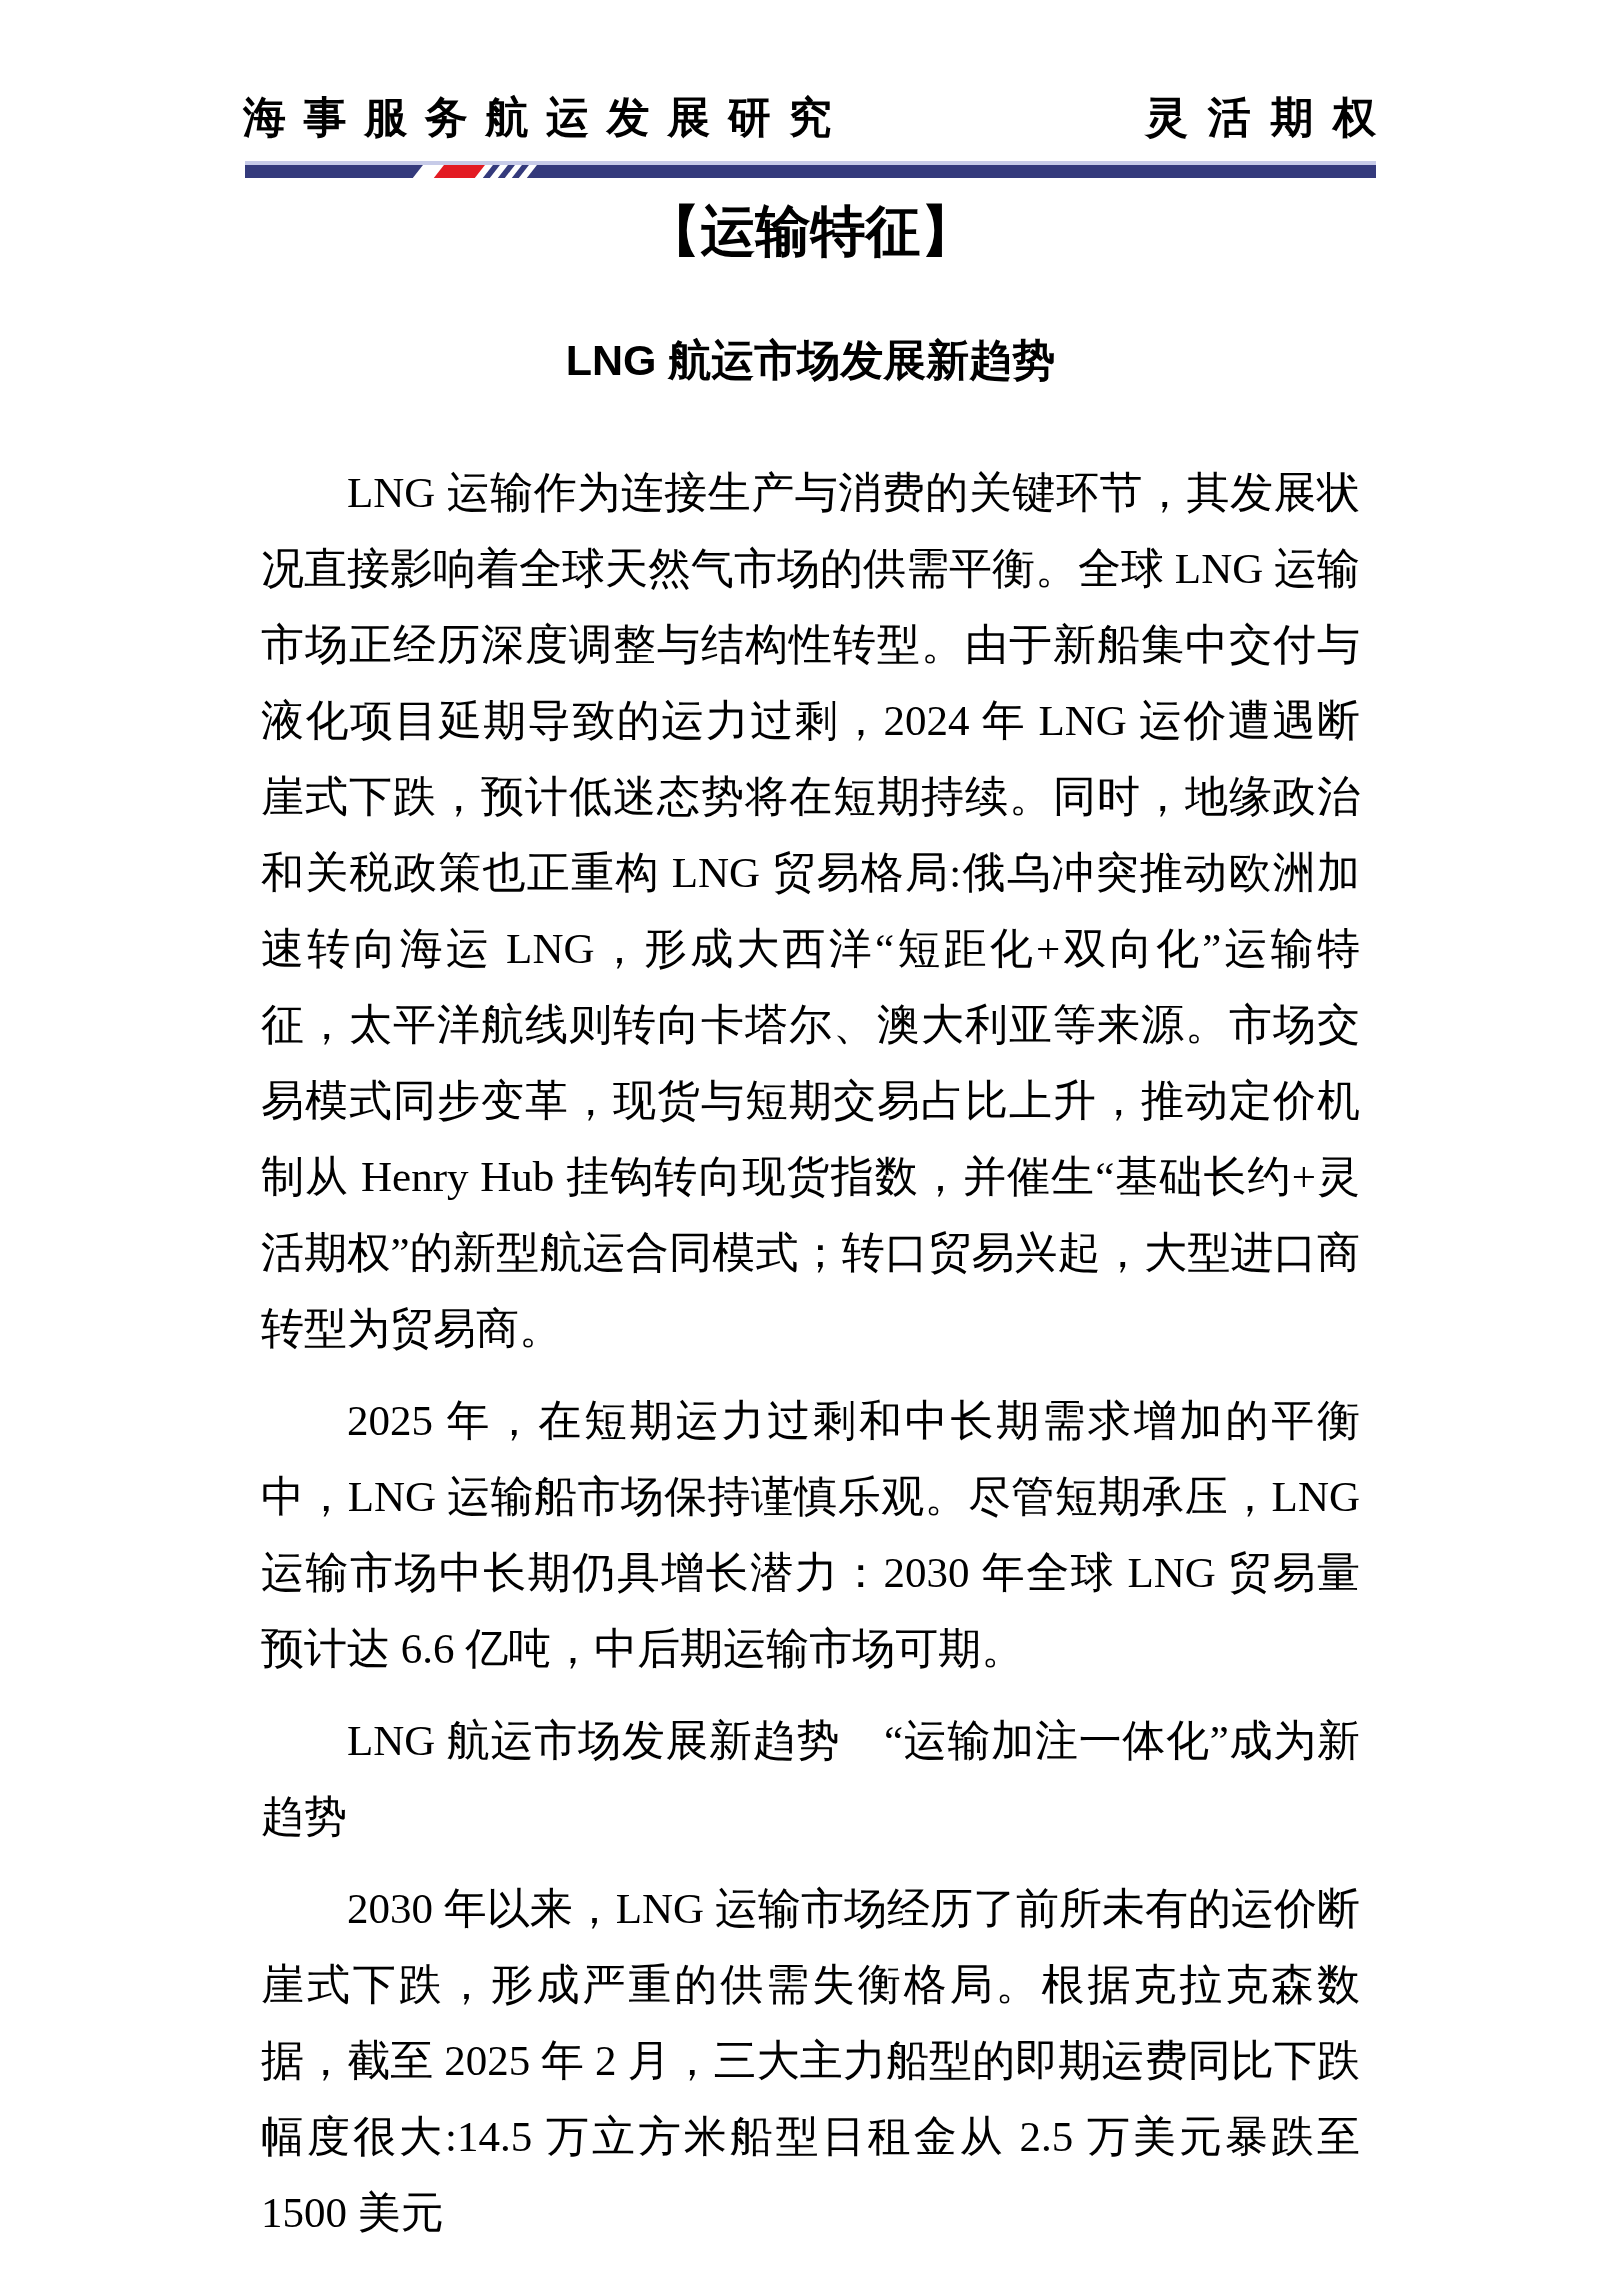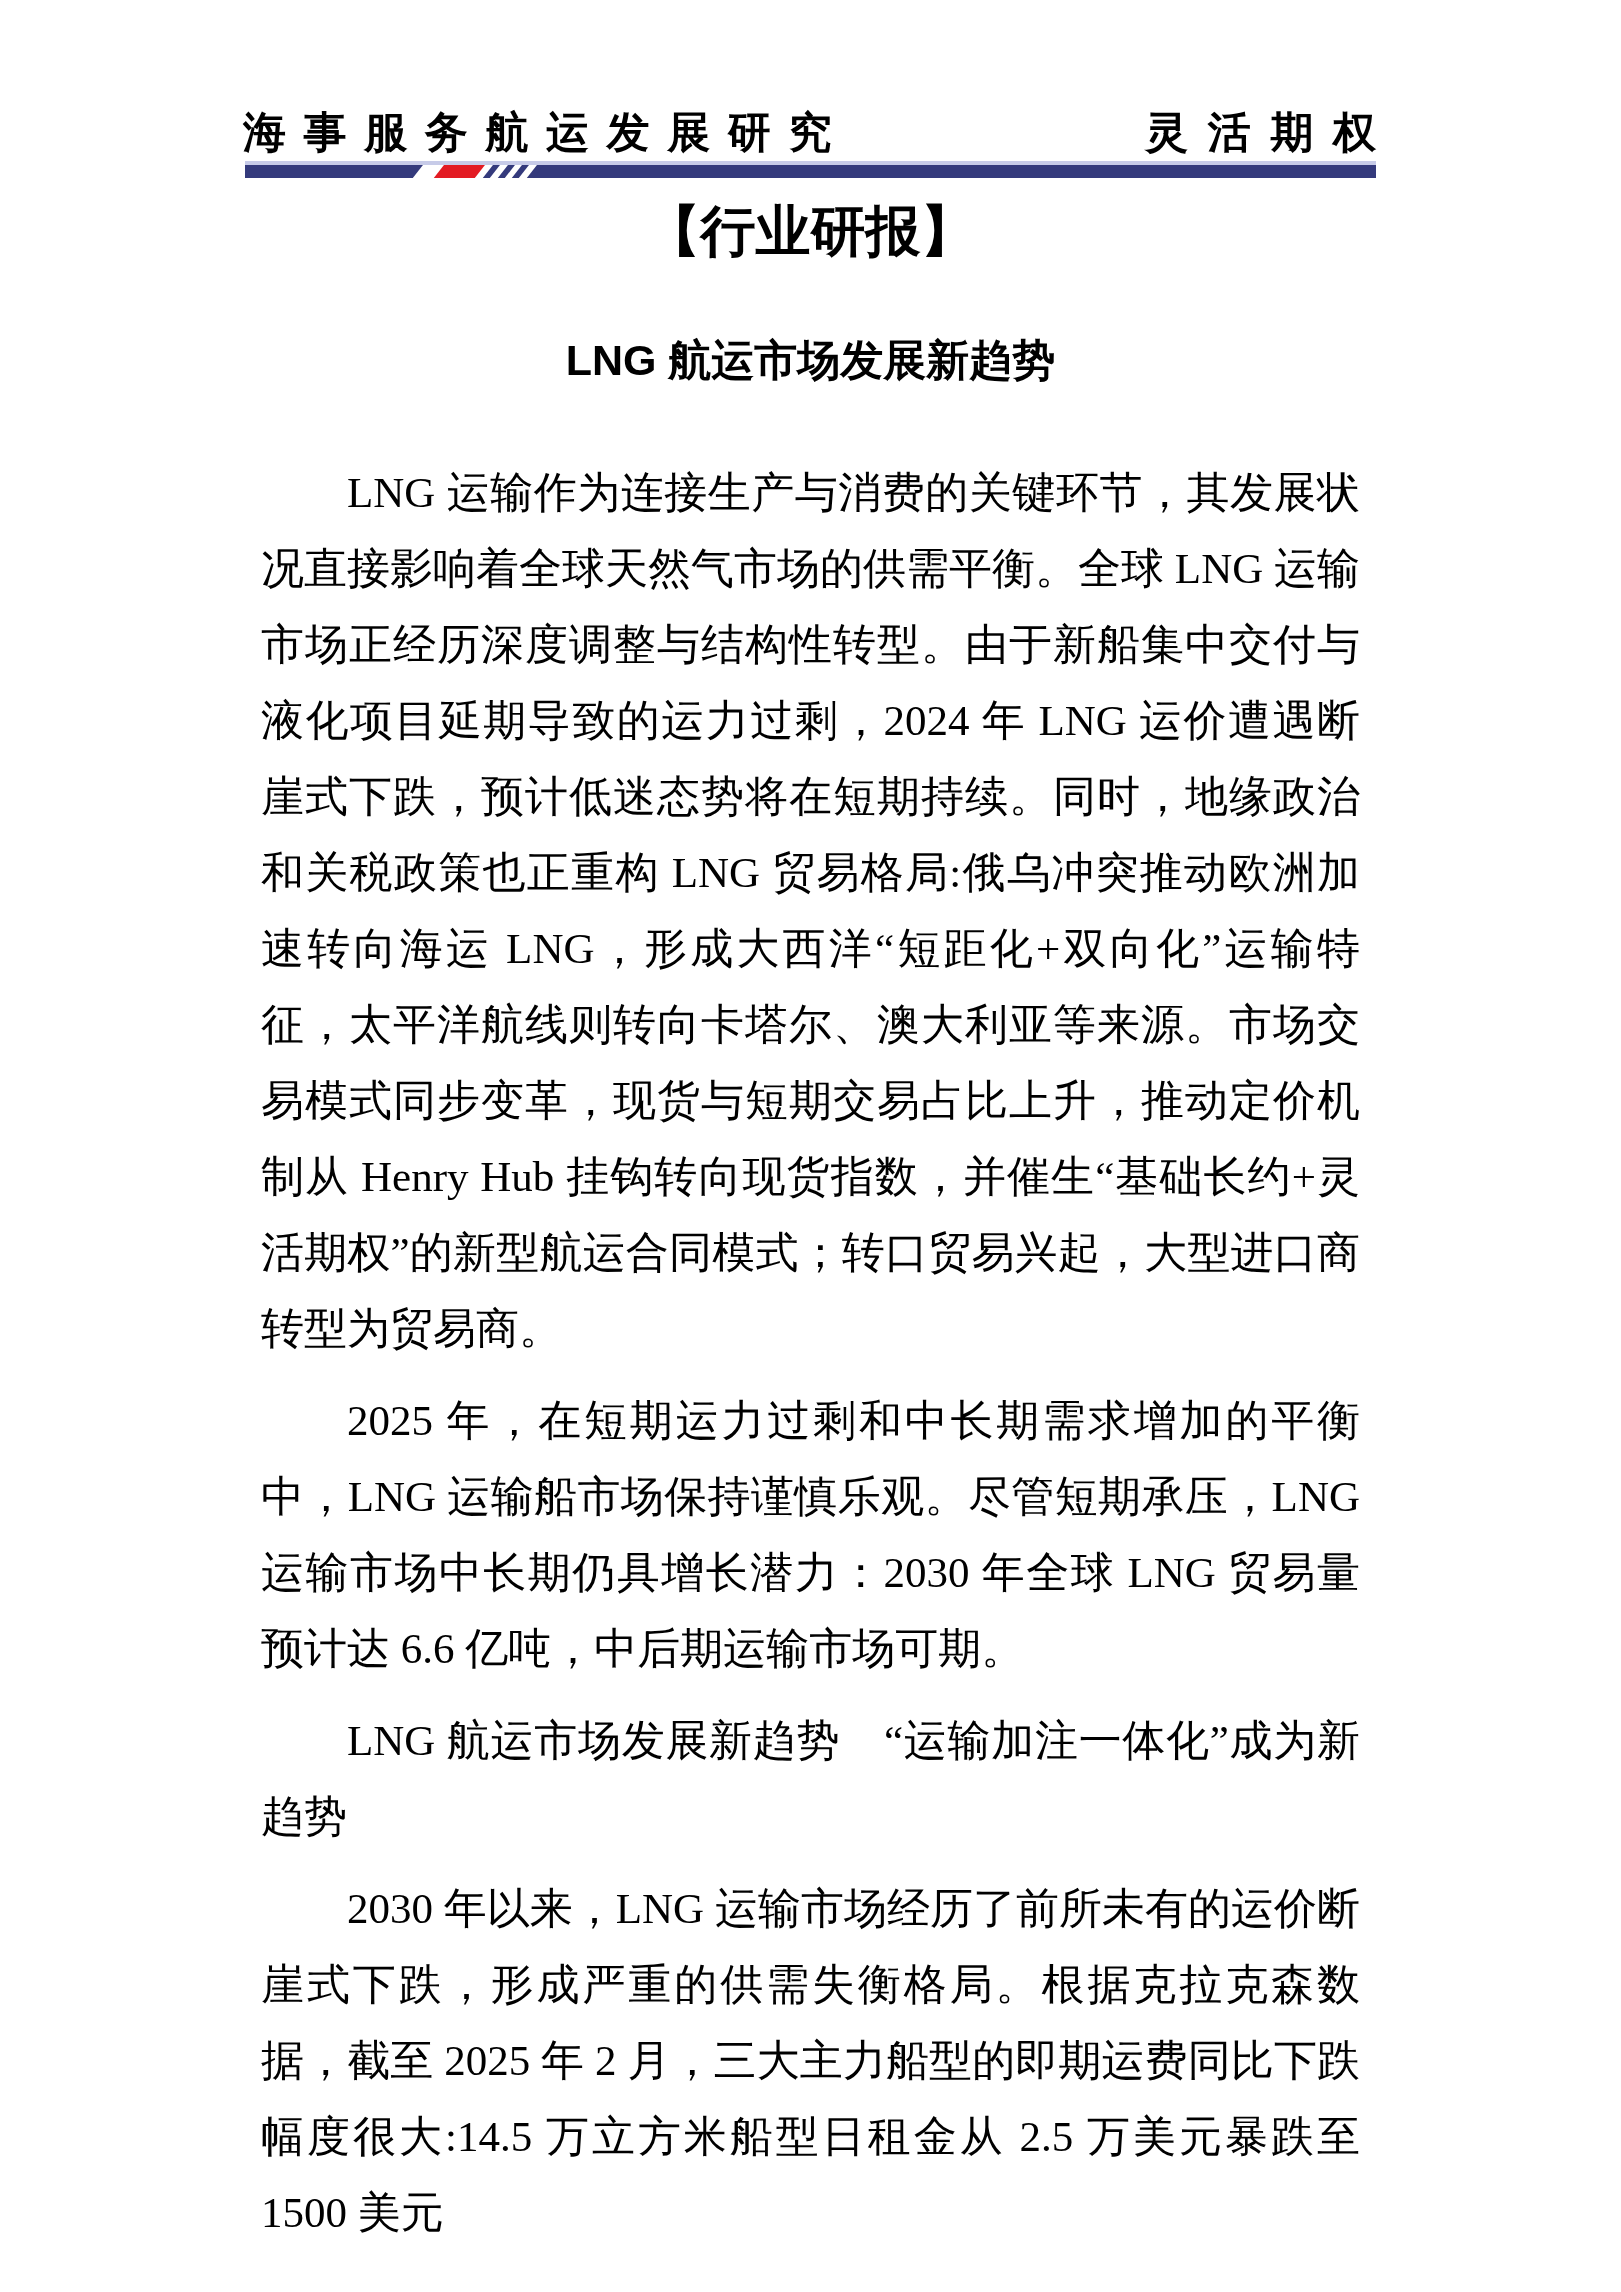--- a/index.html
+++ b/index.html
@@ -7,21 +7,21 @@
     position:relative;
     width:1621px;height:2293px;
     background:#ffffff;
     overflow:hidden;
     font-family:"Liberation Serif", serif;
     color:#000;
   }
   
   .header-row{
     position:absolute;
-    left:245px; width:1131px; top:105px;
+    left:245px; width:1131px; top:90px;
     display:flex; justify-content:space-between; align-items:flex-start;
     font-family:"Liberation Sans", sans-serif;
     font-weight:bold;
     font-size:43px; line-height:55px;
     white-space:nowrap;
   }
   .header-left{ letter-spacing:17.6px; margin-left:-2px;}
   .header-right{ letter-spacing:19.6px; margin-right:-19.6px;}
   
   .divider{
@@ -86,21 +86,21 @@
     <div class="divider-navy">
       <div class="notch"></div>
       <div class="stripe red"></div>
       <div class="stripe n1"></div>
       <div class="stripe n2"></div>
       <div class="stripe n3"></div>
       <div class="stripe n4"></div>
     </div>
   </div>
 
-  <div class="doc-title">【行业研报】</div>
+  <div class="doc-title">【运输特征】</div>
 
   <div class="doc-subtitle">LNG 航运市场发展新趋势</div>
 
   <div class="body-text">
     <p>LNG 运输作为连接生产与消费的关键环节，其发展状况直接影响着全球天然气市场的供需平衡。全球 LNG 运输市场正经历深度调整与结构性转型。由于新船集中交付与液化项目延期导致的运力过剩，2024 年 LNG 运价遭遇断崖式下跌，预计低迷态势将在短期持续。同时，地缘政治和关税政策也正重构 LNG 贸易格局:俄乌冲突推动欧洲加速转向海运 LNG，形成大西洋“短距化+双向化”运输特征，太平洋航线则转向卡塔尔、澳大利亚等来源。市场交易模式同步变革，现货与短期交易占比上升，推动定价机制从 Henry Hub 挂钩转向现货指数，并催生“基础长约+灵活期权”的新型航运合同模式；转口贸易兴起，大型进口商转型为贸易商。</p>
     <p>2025 年，在短期运力过剩和中长期需求增加的平衡中，LNG 运输船市场保持谨慎乐观。尽管短期承压，LNG 运输市场中长期仍具增长潜力：2030 年全球 LNG 贸易量预计达 6.6 亿吨，中后期运输市场可期。</p>
     <p>LNG 航运市场发展新趋势　“运输加注一体化”成为新趋势</p>
     <p>2030 年以来，LNG 运输市场经历了前所未有的运价断崖式下跌，形成严重的供需失衡格局。根据克拉克森数据，截至 2025 年 2 月，三大主力船型的即期运费同比下跌幅度很大:14.5 万立方米船型日租金从 2.5 万美元暴跌至 1500 美元</p>
   </div>
 

